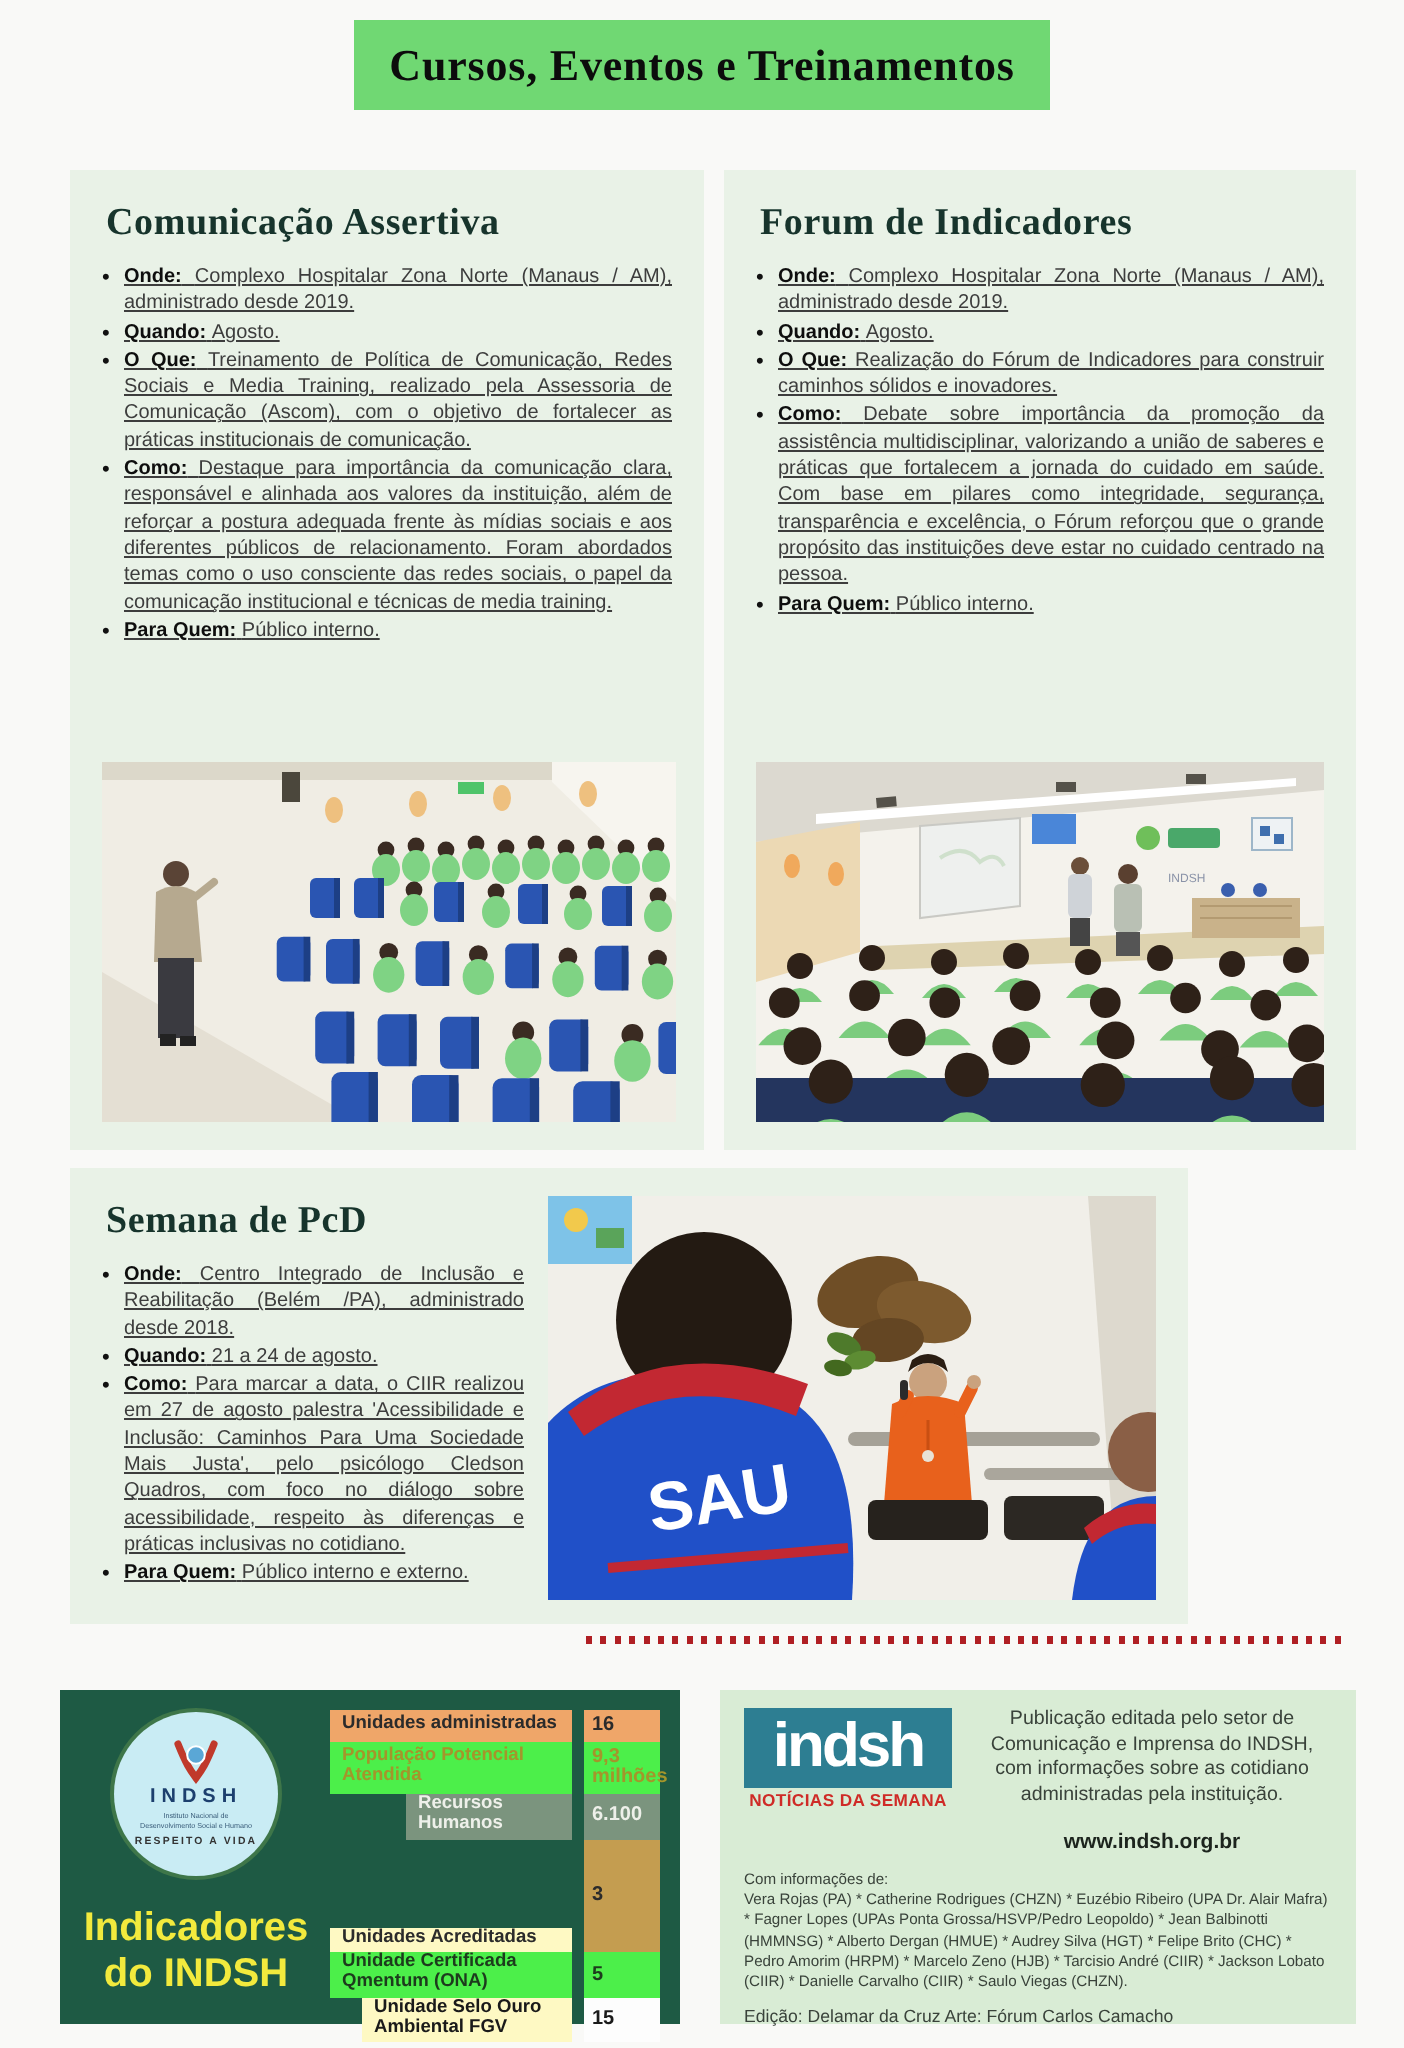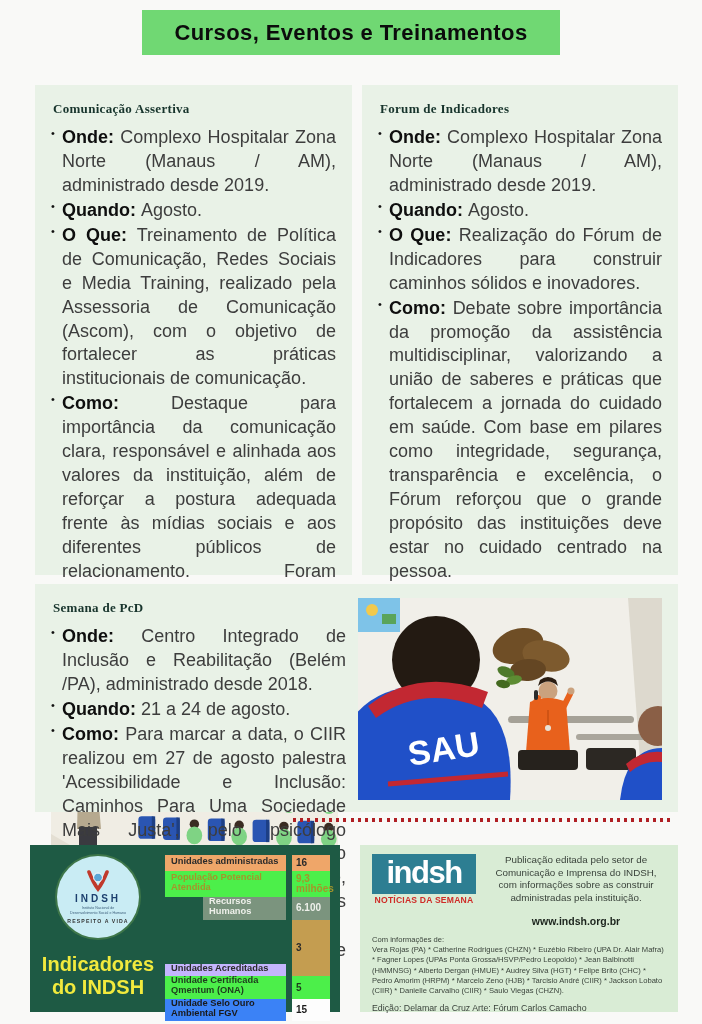--- a/index.html
+++ b/index.html
@@ -7,43 +7,43 @@
   body {
     background: #f9f9f7;
     font-family: "Liberation Sans", sans-serif;
     color: #3a3a3a;
   }
   #page { position: relative; width: 702px; height: 1024px; overflow: hidden; }
 
   
   .banner {
     position: absolute; top: 10px; left: 50%; transform: translateX(-50%);
-    width: 418px; height: 45px; background: #70d873;
+    width: 348px; height: 45px; background: #70d873;
     display: flex; align-items: center; justify-content: center;
-    font-family: Liberation Sans, sans-serif; font-weight: bold;
+    font-family: Liberation Serif, serif; font-weight: bold;
     font-size: 22px; color: #0c0c0c; letter-spacing: 0.4px;
   }
 
   
   .secbox {
     position: absolute; background: #e9f2e7; padding: 14px 16px 14px 16px;
     display: flex; flex-direction: column;
   }
   #box-com  { left: 35px;  top: 85px; width: 317px; height: 490px; }
   #box-for  { left: 362px; top: 85px; width: 316px; height: 490px; }
-  #box-pcd  { left: 35px;  top: 584px; width: 643px; height: 228px; flex-direction: row; gap: 12px; }
+  #box-pcd  { left: 35px;  top: 584px; width: 559px; height: 228px; flex-direction: row; gap: 12px; }
 
   .sec-title {
     font-family: "Liberation Serif", serif; font-weight: bold;
-    font-size: 13px; color: #17342c; margin: 2px 0 9px 2px; letter-spacing: 0.3px;
+    font-size: 19px; color: #17342c; margin: 2px 0 9px 2px; letter-spacing: 0.3px;
   }
   .items { }
   .item {
-    position: relative; padding-left: 11px; font-size: 18px;
-    line-height: 1.33; text-align: justify; color: #3d3d3d; margin-bottom: 1px;
+    position: relative; padding-left: 11px; font-size: 10px;
+    line-height: 1.33; text-align: justify; color: #3d3d3d; margin-bottom: 1px; text-decoration: underline;
   }
   .item::before { content: "•"; position: absolute; left: 0; top: 0; color: #111; font-size: 11px; }
   .item b { color: #0e0e0e; }
   .item b::after { content: " "; }
 
   .photo { margin-top: auto; display: block; }
   .photo svg { display: block; }
 
   #box-pcd .pcd-text { width: 305px; display: flex; flex-direction: column; }
   #box-pcd .photo { margin: 0; margin-left: auto; padding-top: 0; }
@@ -373,42 +373,42 @@
       </div>
       <div class="ind-row">
         <div class="ind-label" style="background: rgb(76, 239, 74); color: rgb(164, 149, 43);">População Potencial Atendida</div>
         <div class="ind-value" style="font-size: 10px; background: rgb(76, 239, 74); color: rgb(164, 149, 43);">9,3 milhões</div>
       </div>
       <div class="ind-row">
         <div class="ind-label" style="background: rgb(123, 148, 126); color: rgb(238, 240, 234); margin-left: 38px;">Recursos Humanos</div>
         <div class="ind-value" style="background: rgb(123, 148, 126); color: rgb(238, 240, 234);">6.100</div>
       </div>
       <div class="ind-row">
-        <div class="ind-label" style="background: #c4b5fd; color: rgb(43, 43, 43); margin-top: 44px;">Unidades Acreditadas</div>
+        <div class="ind-label" style="background: #fef9c3; color: rgb(43, 43, 43); margin-top: 44px;">Unidades Acreditadas</div>
         <div class="ind-value" style="background: rgb(196, 157, 80); color: rgb(43, 43, 43);">3</div>
       </div>
       <div class="ind-row">
         <div class="ind-label" style="background: rgb(76, 239, 74); color: rgb(29, 59, 29);">Unidade Certificada Qmentum (ONA)</div>
         <div class="ind-value" style="background: rgb(76, 239, 74); color: rgb(29, 59, 29);">5</div>
       </div>
       <div class="ind-row">
-        <div class="ind-label" style="background: #3b82f6; color: rgb(26, 26, 26);">Unidade Selo Ouro Ambiental FGV</div>
+        <div class="ind-label" style="background: #fef9c3; color: rgb(26, 26, 26); margin-left: 16px;">Unidade Selo Ouro Ambiental FGV</div>
         <div class="ind-value" style="background: rgb(253, 253, 253); color: rgb(26, 26, 26);">15</div>
       </div>
     </div>
   </div>
 
   <div class="foot-panel">
     <div class="foot-top">
       <div class="foot-logo">
         <div class="wordmark">indsh</div>
         <div class="newsname">NOTÍCIAS DA SEMANA</div>
       </div>
       <div class="foot-desc-col">
-        <div class="foot-desc">Publicação editada pelo setor de Comunicação e Imprensa do INDSH, com informações sobre as construir administradas pela instituição.</div>
+        <div class="foot-desc">Publicação editada pelo setor de Comunicação e Imprensa do INDSH, com informações sobre as cotidiano administradas pela instituição.</div>
         <div class="foot-site">www.indsh.org.br</div>
       </div>
     </div>
     <div class="foot-credits">
       <span>Com informações de:</span><br>
       <span>Vera Rojas (PA) * Catherine Rodrigues (CHZN) * Euzébio Ribeiro (UPA Dr. Alair Mafra) * Fagner Lopes (UPAs Ponta Grossa/HSVP/Pedro Leopoldo) * Jean Balbinotti (HMMNSG) * Alberto Dergan (HMUE) * Audrey Silva (HGT) * Felipe Brito (CHC) * Pedro Amorim (HRPM) * Marcelo Zeno (HJB) * Tarcisio André (CIIR) * Jackson Lobato (CIIR) * Danielle Carvalho (CIIR) * Saulo Viegas (CHZN).</span>
     </div>
     <div class="foot-edition">Edição: Delamar da Cruz   Arte: Fórum Carlos Camacho</div>
   </div>
 

